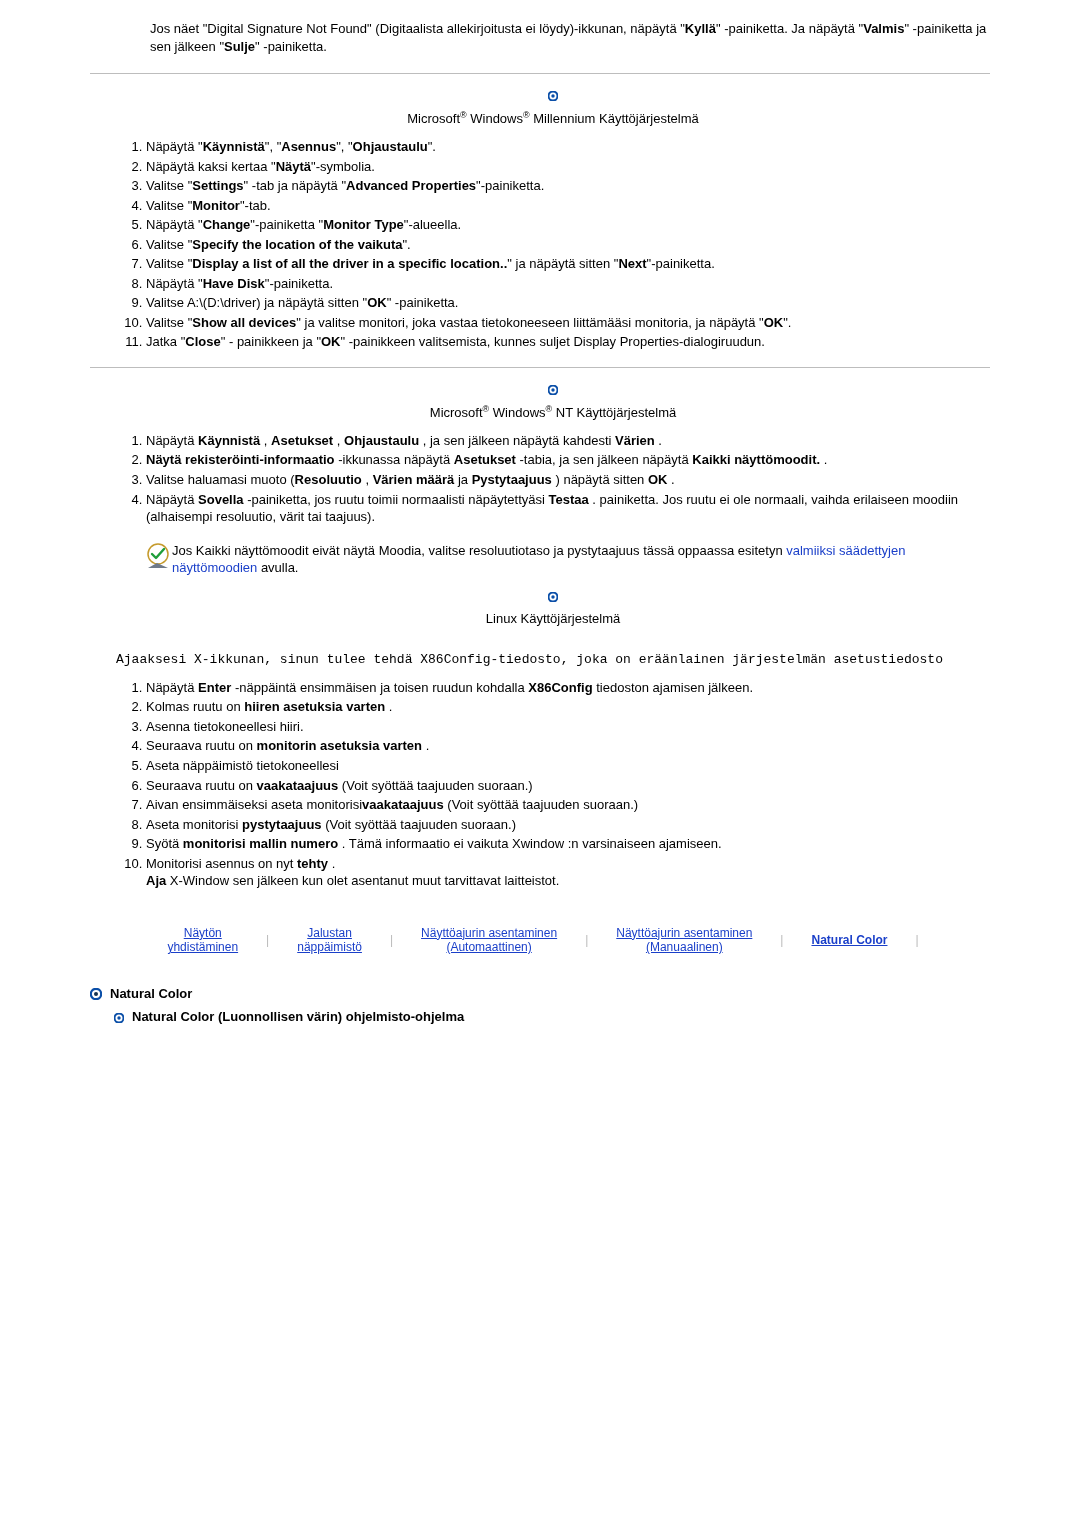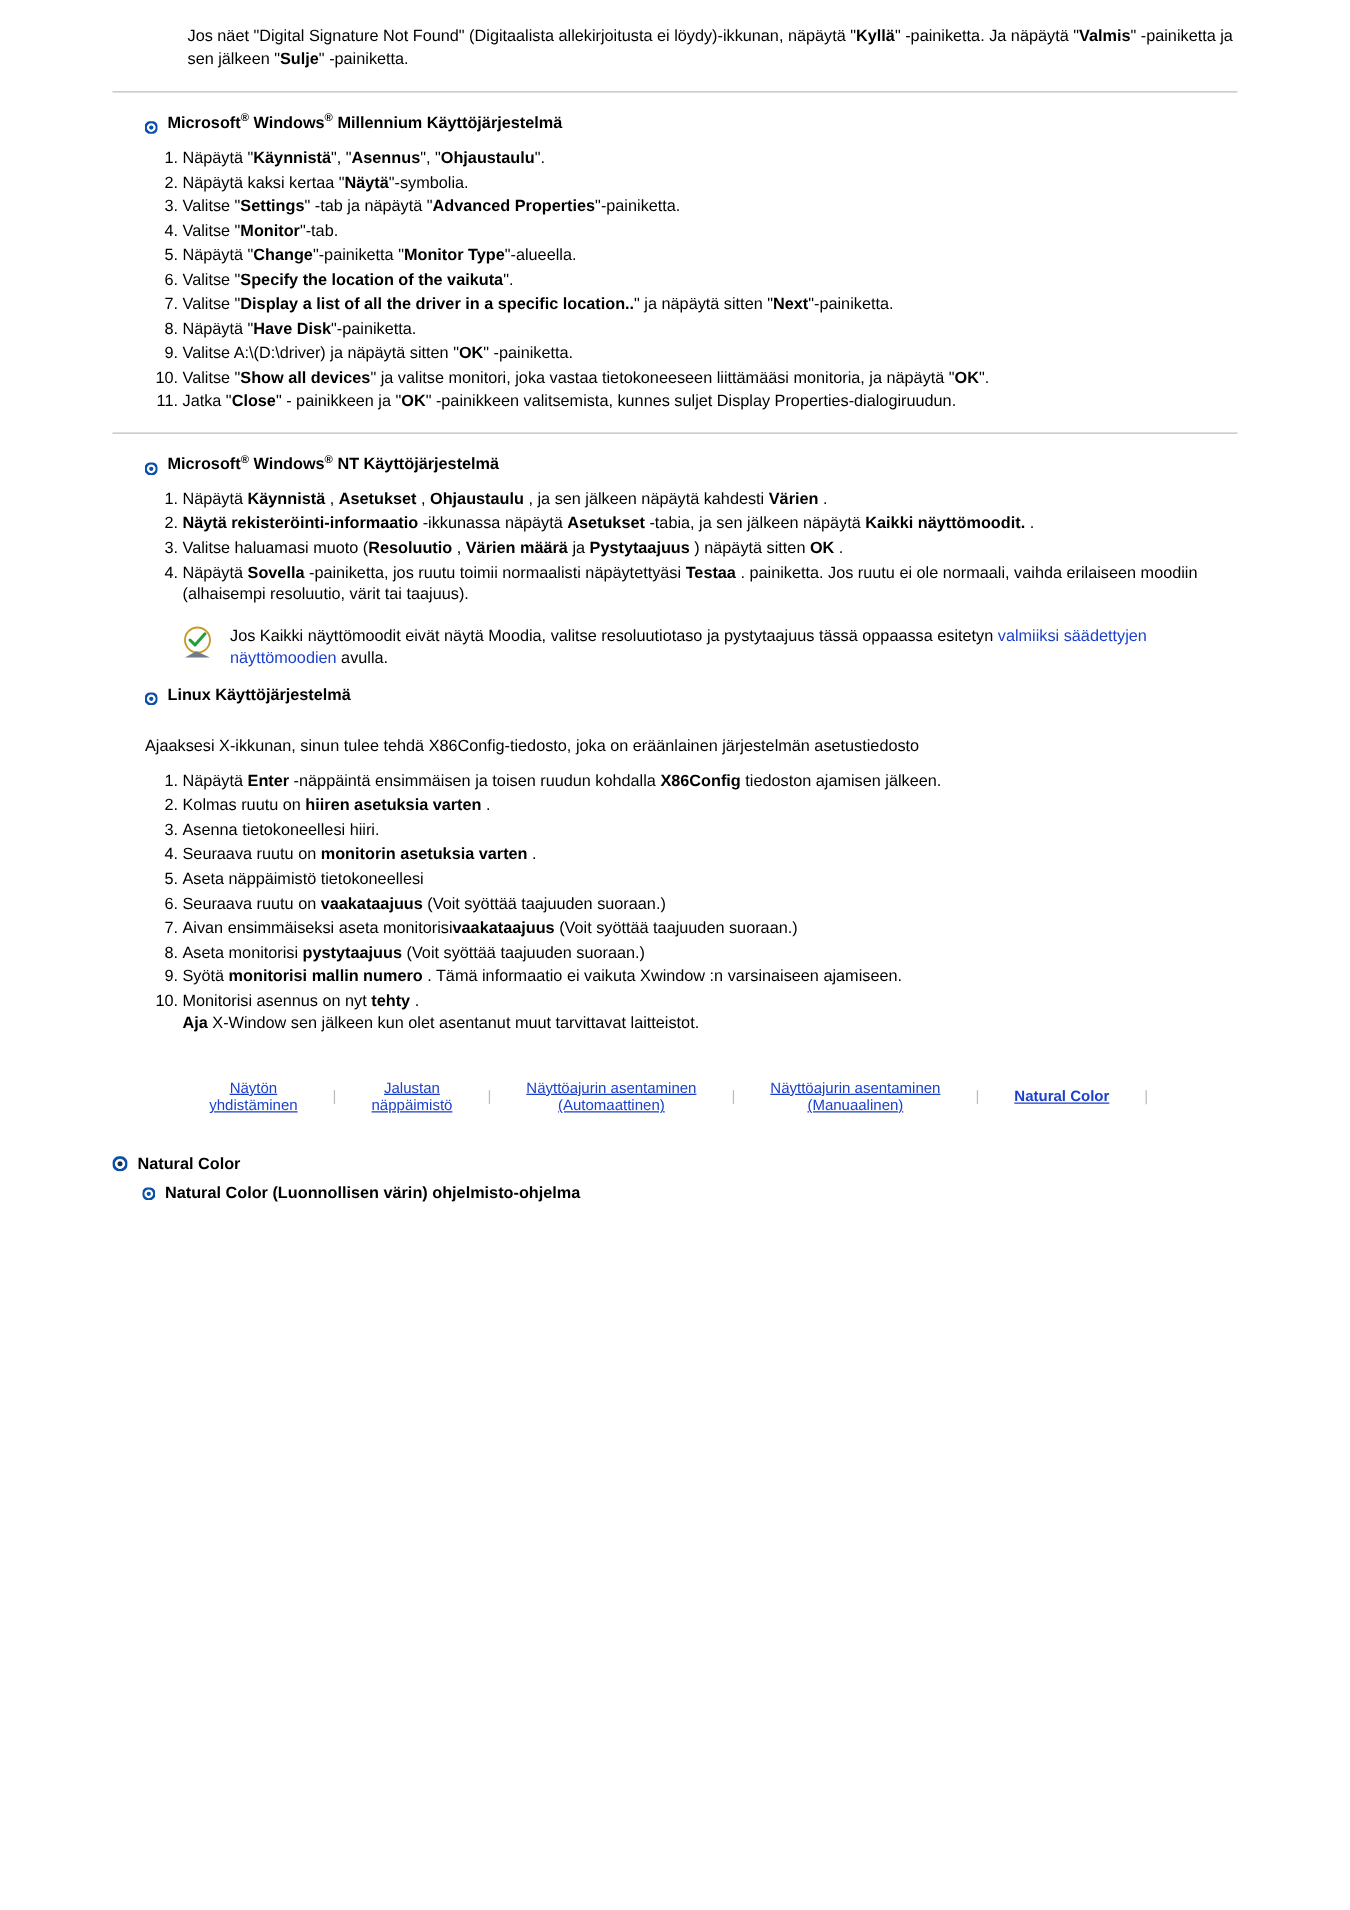--- a/index.html
+++ b/index.html
@@ -13,25 +13,26 @@
   }
   .intro-text {
     margin: 0 0 18px 60px;
   }
   hr.section-divider {
     border: none;
     border-top: 1px solid #bdbdbd;
     margin: 14px 0 14px 0;
   }
   .section-title {
-    font-weight: bold;
+    font-weight: normal;
     margin: 8px 0 10px 26px;
     display: flex;
-    align-items: flex-end;
+    align-items: center;
     gap: 8px;
+    flex-direction: column;
   }
   .section-title sup {
     font-size: 9px;
     vertical-align: super;
   }
   .bullet-icon {
     display: inline-block;
     width: 10px;
     height: 10px;
     margin-top: 3px;
@@ -41,25 +42,26 @@
   ol.steps {
     margin: 0 0 16px 36px;
     padding-left: 20px;
   }
   ol.steps li {
     margin: 2px 0;
   }
   .sub-intro {
     margin: 24px 0 10px 0;
     padding-left: 26px;
+    font-family: Liberation Mono, monospace;
   }
   .note-row {
     display: flex;
     align-items: flex-start;
-    gap: 12px;
+    gap: 0;
     margin: 4px 0 12px 54px;
   }
   .note-icon {
     width: 28px;
     height: 28px;
     flex: 0 0 auto;
   }
   .note-text {
     flex: 1 1 auto;
   }

